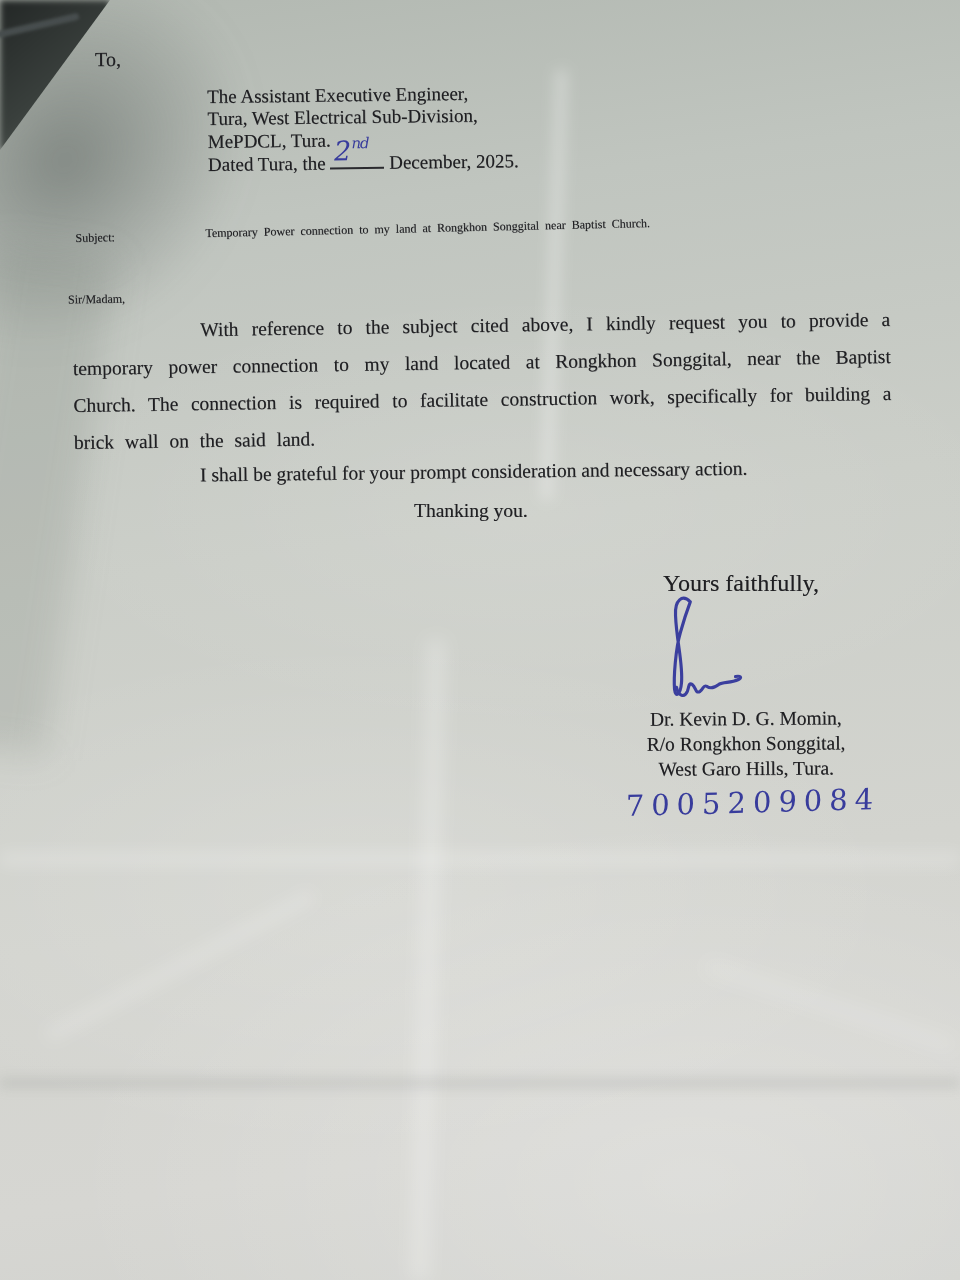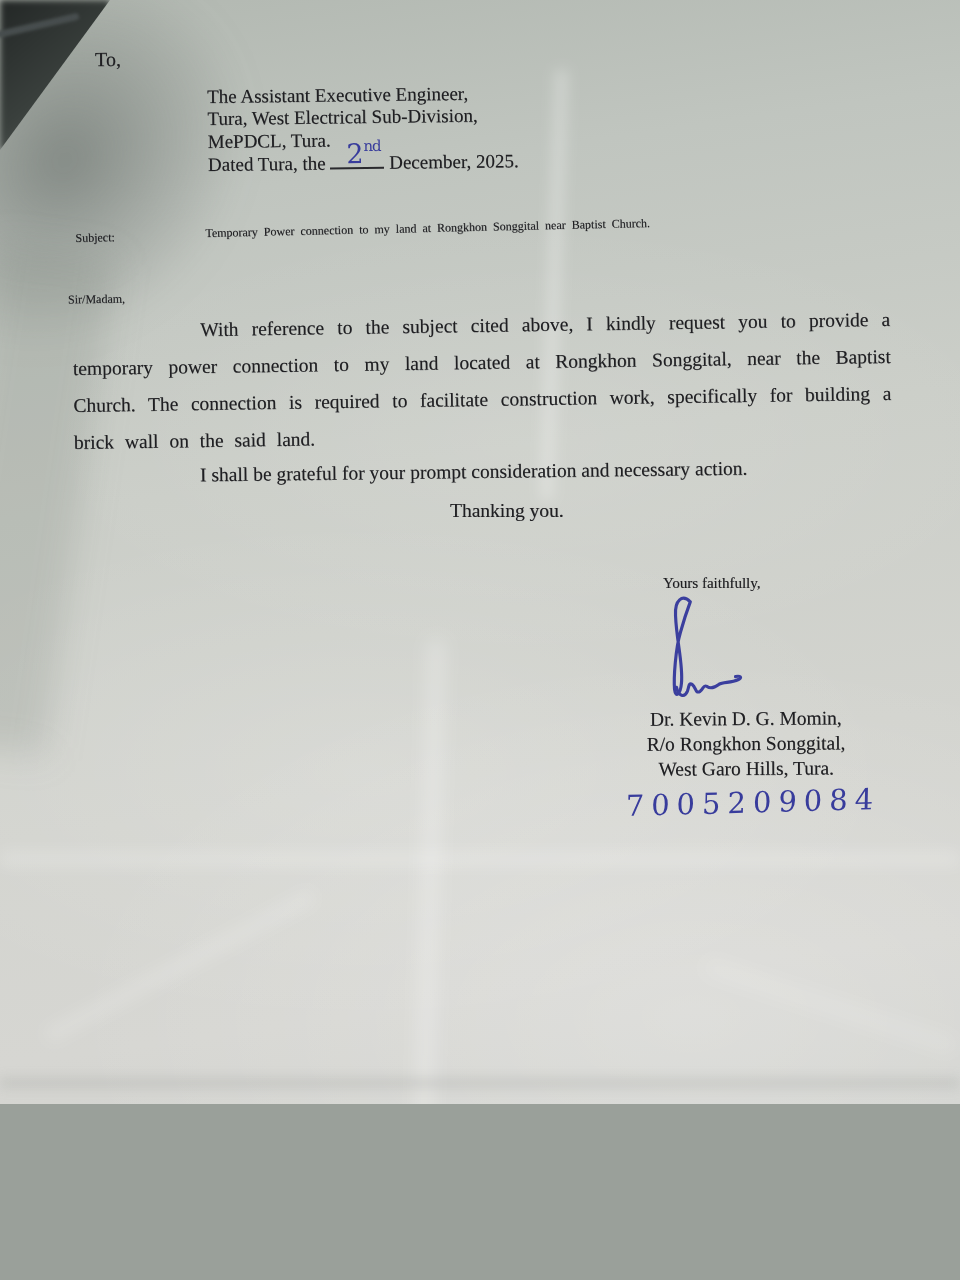--- a/index.html
+++ b/index.html
@@ -4,21 +4,21 @@
 <style>
   html, body { margin: 0; padding: 0; }
   body {
     width: 960px; height: 1280px;
     background: #9aa09a;
     font-family: "Liberation Serif", serif;
     overflow: hidden;
   }
   .photo {
     position: relative;
-    width: 960px; height: 1104px;
+    width: 960px; height: 1280px;
     overflow: hidden;
     background:
       radial-gradient(900px 520px at 72% 92%, rgba(255,255,255,0.22), rgba(255,255,255,0) 70%),
       radial-gradient(760px 360px at 38% 70%, rgba(255,255,255,0.14), rgba(255,255,255,0) 72%),
       radial-gradient(680px 300px at 55% 40%, rgba(255,255,255,0.10), rgba(255,255,255,0) 75%),
       linear-gradient(172deg, #b2b8b1 0%, #c0c5bf 18%, #cbcec8 42%, #d3d4cf 68%, #d6d6d2 86%, #d1d2ce 100%);
   }
   
   .corner-dark {
     position: absolute; left: 0; top: 0; width: 110px; height: 150px;
@@ -65,43 +65,43 @@
   .to-line        { left: 95px;  top: 48px;  font-size: 20px; transform: rotate(-0.5deg); }
   .recipient      { left: 207px; top: 86px;  font-size: 19px; line-height: 22.4px; transform: rotate(-0.7deg); transform-origin: left top; }
   .date-line      { margin-top: 0.5px; }
   .blank-slot {
     display: inline-block; position: relative;
     width: 54px; height: 6px;
     border-bottom: 2px solid #2a2a2e;
     vertical-align: baseline;
   }
   .hw-day {
-    position: absolute; left: 16px; bottom: -2px;
+    position: absolute; left: 4px; bottom: -2px;
     color: #383c9c; text-shadow: none;
-    font-family: "DejaVu Serif", serif; 
-    font-size: 27px; line-height: 31px;
+    font-family: "DejaVu Serif", serif; font-style: italic;
+    font-size: 27px; line-height: 37px;
   }
   .hw-day sup { font-size: 15px; letter-spacing: -1px; position: relative; top: -2px; }
   .subject-row    { left: 75px; top: 221px; transform: rotate(-1.3deg); transform-origin: left top; }
   .subject-label  { position: absolute; left: 0; top: 6px; }
   .subject-text   {
     position: absolute; left: 130px; top: 0; width: 692px;
     white-space: normal; text-align: justify; word-spacing: 3px; line-height: 31px;
   }
   .greeting       { left: 68px; top: 288px; transform: rotate(-0.8deg); }
   .body-par {
     left: 72px; top: 313px; width: 818px;
     white-space: normal; text-align: justify;
     text-indent: 128px; word-spacing: 6px;
     font-size: 19.5px; line-height: 37px;
     transform: rotate(-0.85deg); transform-origin: left top;
   }
   .request-line   { left: 200px; top: 461px; font-size: 19.5px; transform: rotate(-0.7deg); }
-  .thanks-line    { left: 414px; top: 500px; font-size: 19.5px; margin-left: 36px; }
-  .closing        { left: 663px; top: 572px; font-size: 15px; }
+  .thanks-line    { left: 414px; top: 500px; font-size: 19.5px; }
+  .closing        { left: 663px; top: 572px; font-size: 24px; }
   .signer {
     left: 628px; top: 706px; width: 236px;
     text-align: center; font-size: 19.5px; line-height: 25.2px;
     white-space: normal; transform: rotate(-0.4deg);
   }
   .signature-wrap { position: absolute; left: 662px; top: 592px; width: 90px; height: 118px; }
   .signature-wrap svg { width: 100%; height: 100%; }
   .phone {
     left: 626px; top: 795px;
     color: #383c9c; text-shadow: none;

